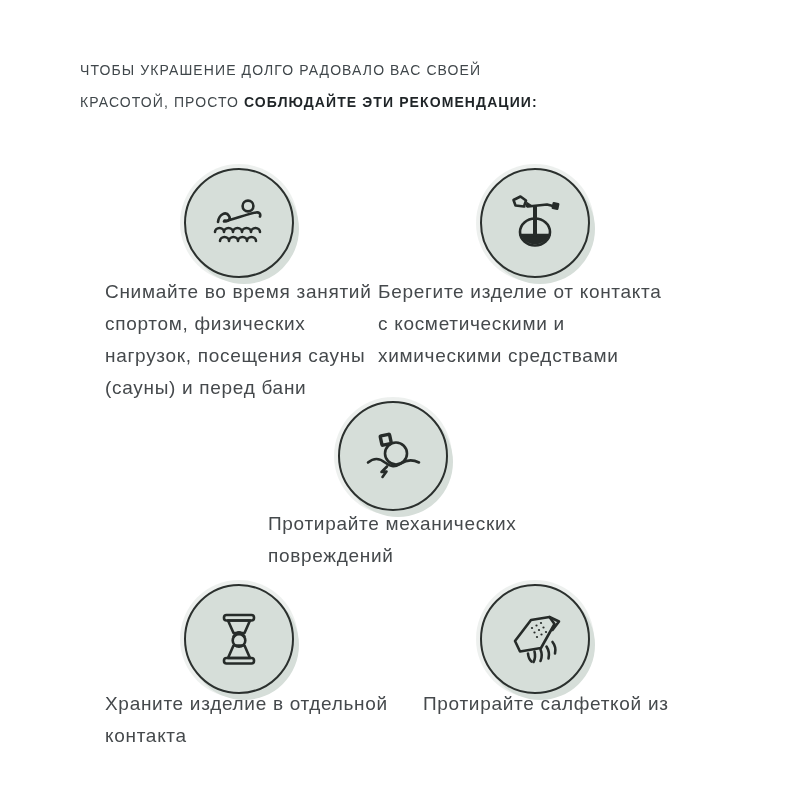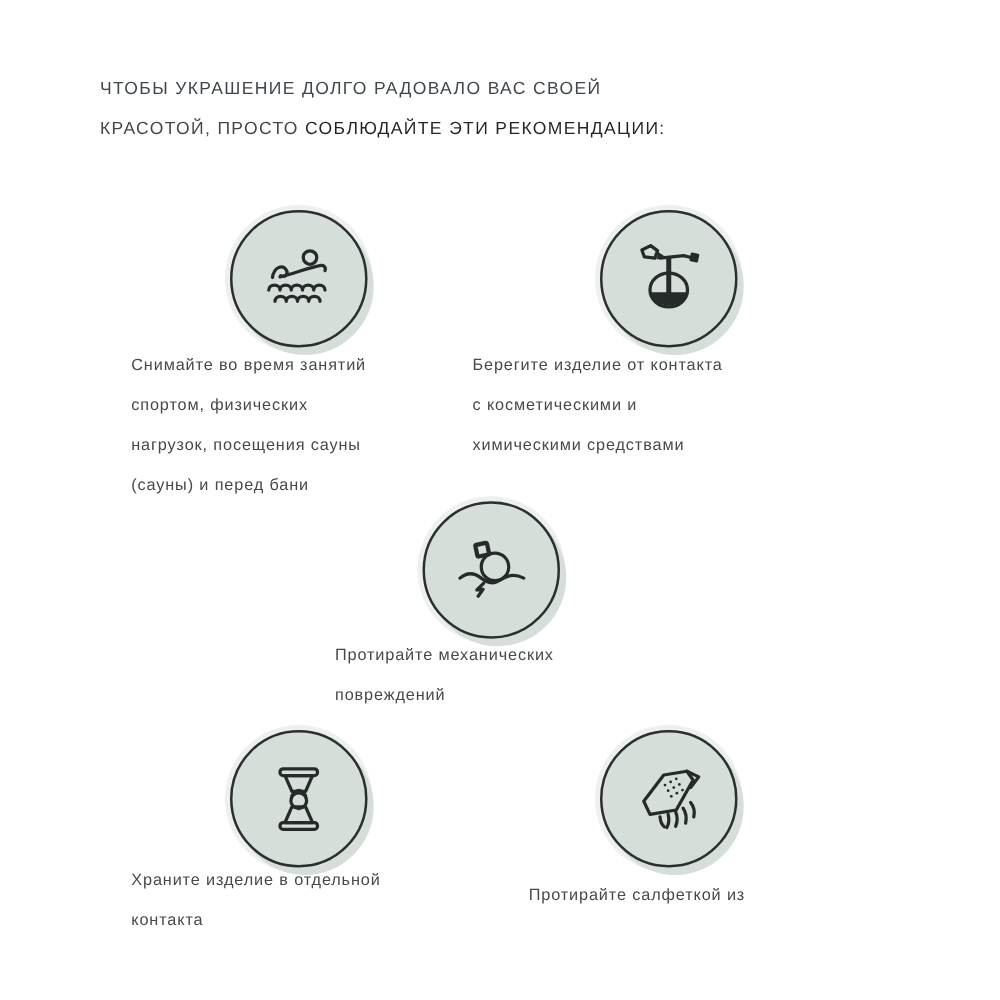--- a/index.html
+++ b/index.html
@@ -7,33 +7,33 @@
     width:800px;height:800px;background:#ffffff;position:relative;overflow:hidden;
     font-family:"Liberation Sans", sans-serif;
   }
   .canvas{position:absolute;inset:0;}
   h1.title{
     position:absolute;left:80px;top:54px;margin:0;
     font-size:14px;line-height:32px;font-weight:400;
     letter-spacing:1.1px;color:#40474b;text-transform:uppercase;
     white-space:nowrap;
   }
-  h1.title strong{font-weight:400;color:#1f2427;}
+  h1.title strong{font-weight:700;color:#1f2427;}
   .badge{
     position:absolute;width:110px;height:110px;border-radius:50%;
     box-sizing:border-box;background:#d6ded9;border:2px solid #2b302e;
     display:flex;align-items:center;justify-content:center;
     box-shadow:5px 6px 0 0 #d6ded9, 0 0 0 4px rgba(214,222,217,0.45);
   }
   .badge svg{width:64px;height:64px;display:block;}
   .icon-stroke{fill:none;stroke:#262b29;stroke-width:2.6;stroke-linecap:round;stroke-linejoin:round;}
   .icon-thick{fill:none;stroke:#262b29;stroke-width:3.4;stroke-linecap:round;stroke-linejoin:round;}
   .icon-fill{fill:#262b29;stroke:none;}
   .caption{
-    position:absolute;color:#45494c;font-size:13px;line-height:32px;
+    position:absolute;color:#45494c;font-size:19px;line-height:32px;
     letter-spacing:0.7px;font-weight:400;
   }
 </style>
 </head>
 <body>
 
 <div class="canvas">
 
   <h1 class="title">
     <span>ЧТОБЫ УКРАШЕНИЕ ДОЛГО РАДОВАЛО ВАС СВОЕЙ</span><br>
@@ -117,17 +117,17 @@
           <circle cx="38.5" cy="27.5" r="1.1"></circle>
           <circle cx="43" cy="25" r="1.1"></circle>
       </g>
       <path class="icon-stroke" d="M25 46.5 Q25.5 52 28.5 54.5"></path>
       <path class="icon-stroke" d="M31.5 44.5 Q33 50.5 30.5 55"></path>
       <path class="icon-stroke" d="M37.5 42.5 Q40 48.5 37.5 54"></path>
       <path class="icon-stroke" d="M43.5 39.5 Q47 45 45.5 51.5"></path>
       <path class="icon-stroke" d="M49.5 35 Q53.5 40 52 46.5"></path>
     </svg>
   </div>
-  <div class="caption" style="left:423px;top:688px;width:330px;margin-top:12px;">
+  <div class="caption" style="left:423px;top:688px;width:330px;">
     <div>Протирайте салфеткой из</div>
   </div>
 
 </div>
 
 </body></html>

